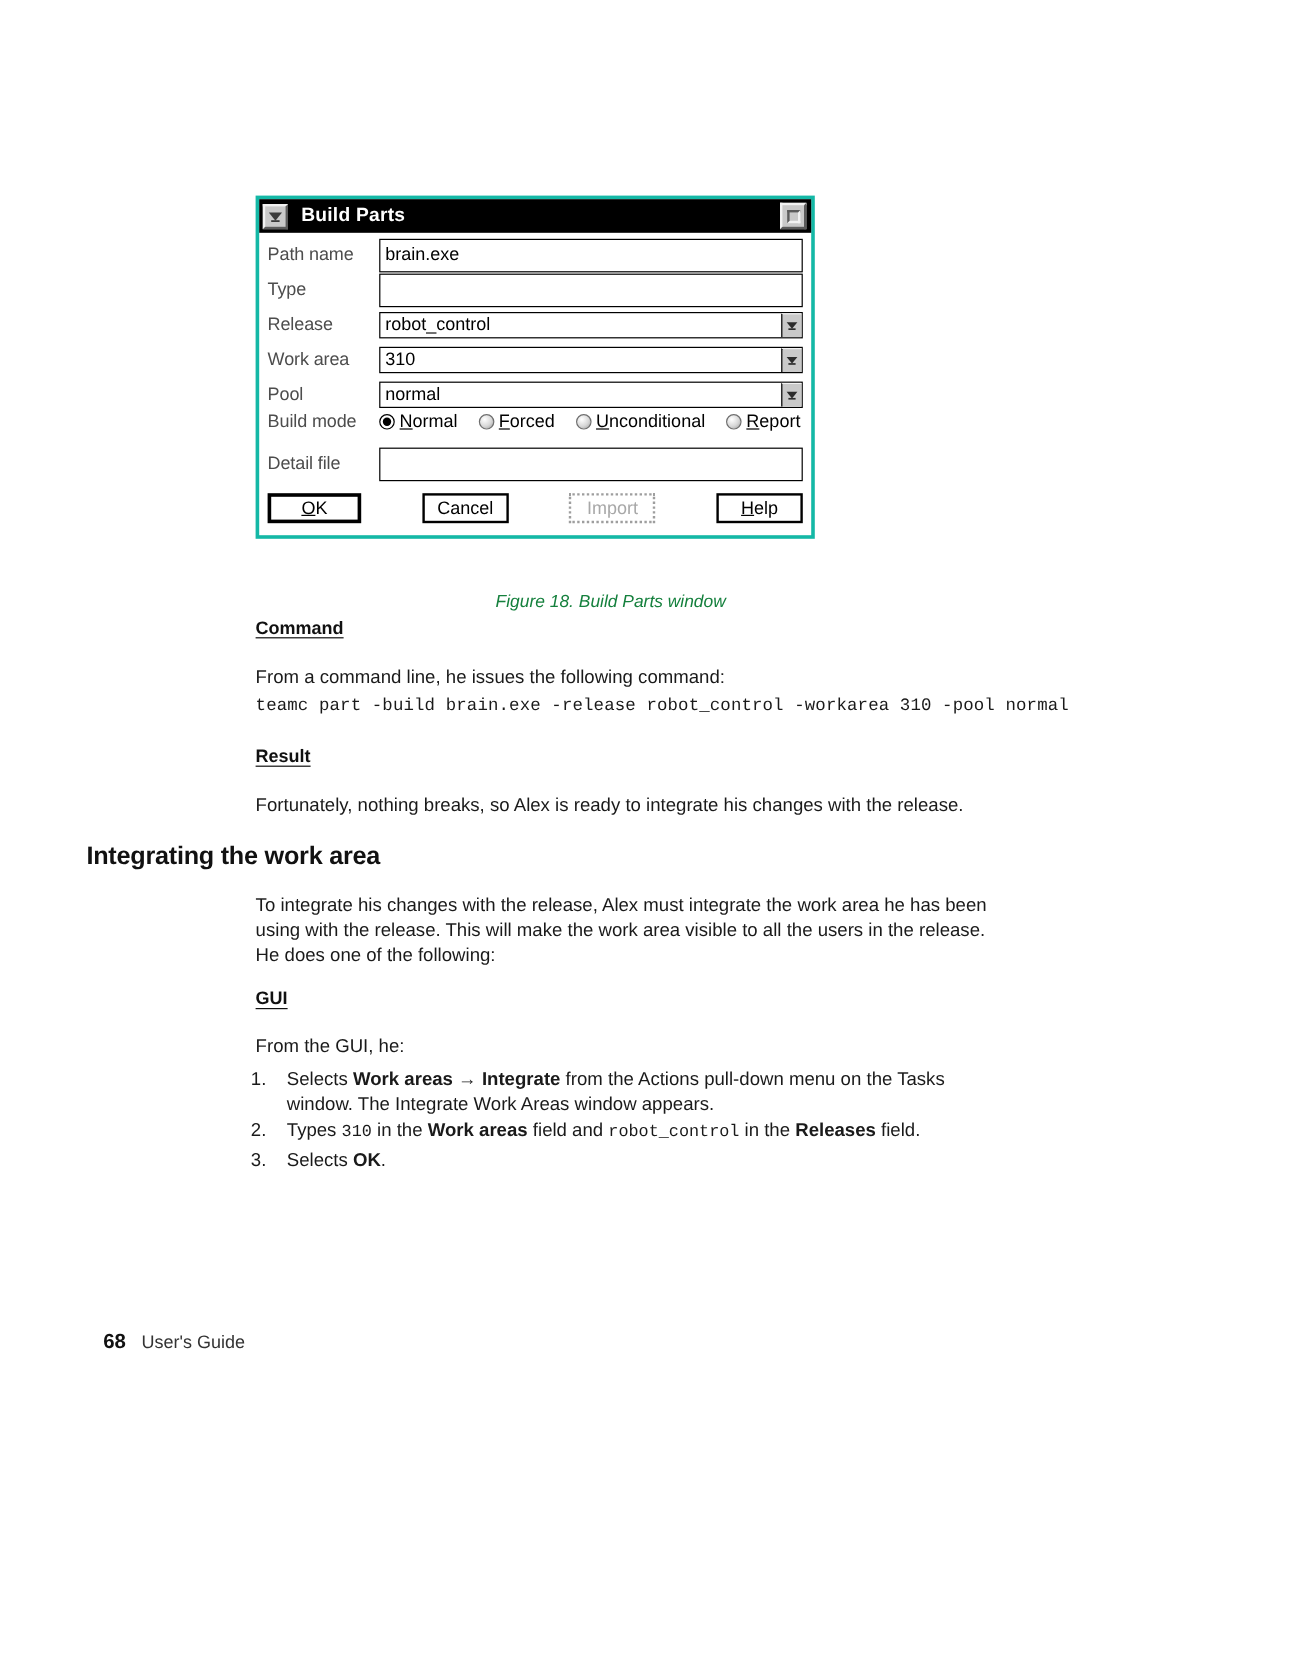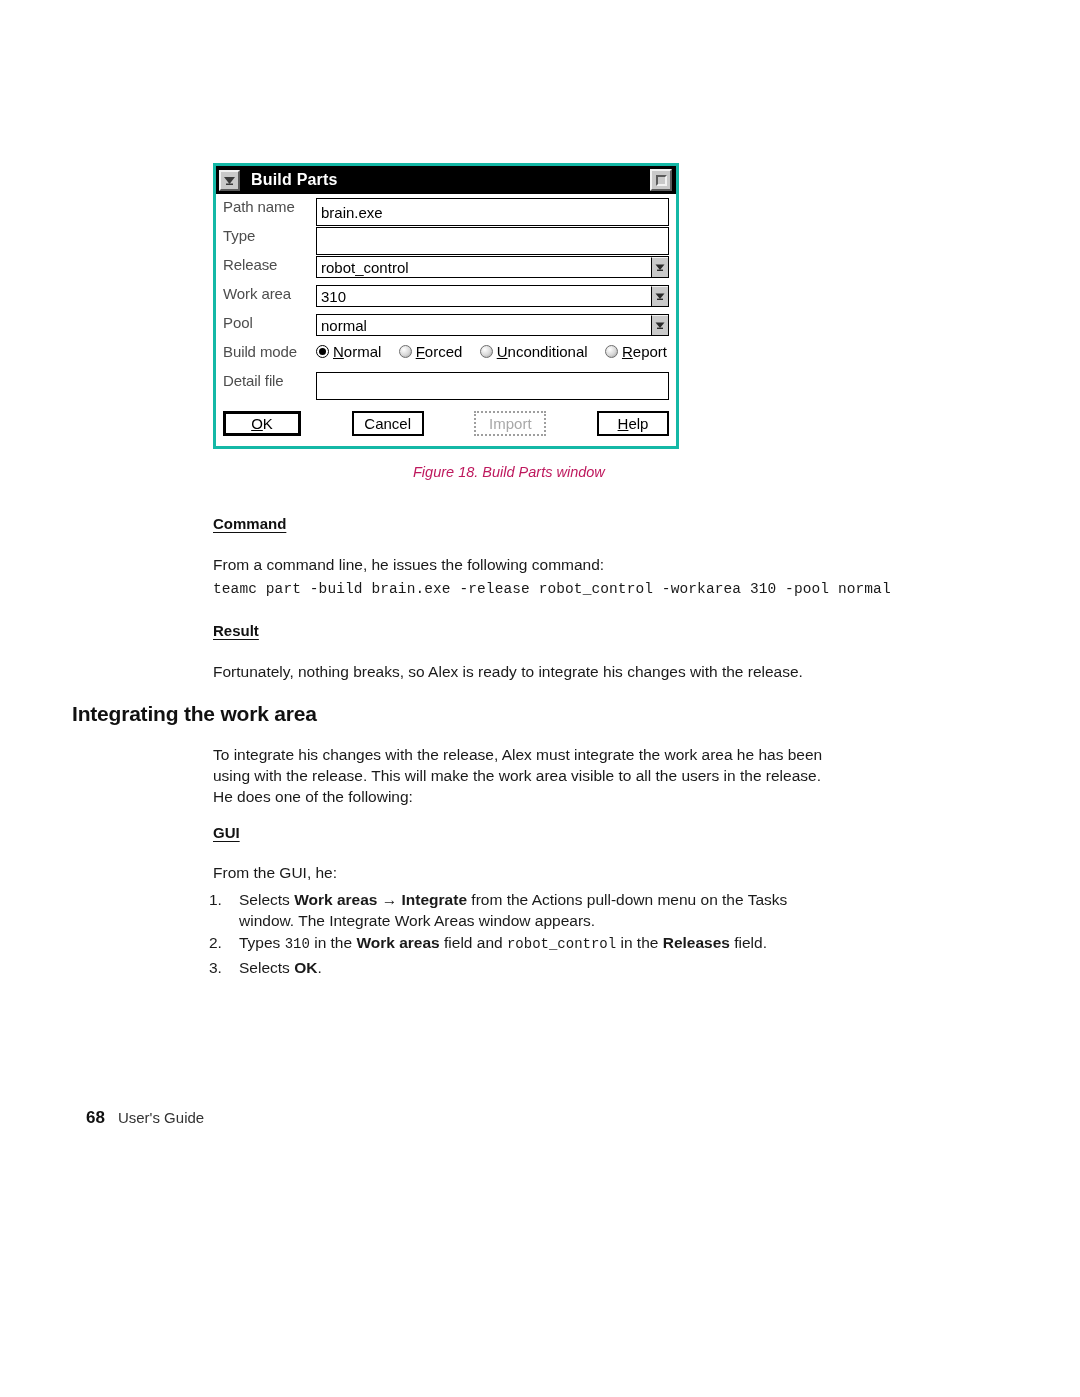--- a/index.html
+++ b/index.html
@@ -85,20 +85,21 @@
     border-right: 2px solid #f2f2f2;
     border-bottom: 2px solid #f2f2f2;
     box-sizing: border-box;
   }
 
   .dlg-body {
     padding: 4px 7px 5px 7px;
   }
   .row {
     display: flex;
+    align-items: center;
     height: 29px;
   }
   .lbl {
     font-size: 15px;
     color: #4d4d4d;
     width: 93px;
     flex: none;
     white-space: nowrap;
     letter-spacing: -0.1px;
   }
@@ -209,24 +210,24 @@
   .btn.default { border-width: 3px; min-width: 78px; }
   .btn.disabled {
     border: 2px dotted #9e9e9e;
     color: #a8a8a8;
   }
   .btn-spacer { flex: 1; }
 
   .fig-caption {
     position: absolute;
     left: 413px;
-    top: 464px;
+    top: 494px;
     font-size: 14.5px;
     font-style: italic;
-    color: #be185d;
+    color: #15803d;
     white-space: nowrap;
     text-align: center;
   }
 
   
   .doc-h4 {
     position: absolute;
     font-size: 15px;
     font-weight: bold;
     color: #111111;

